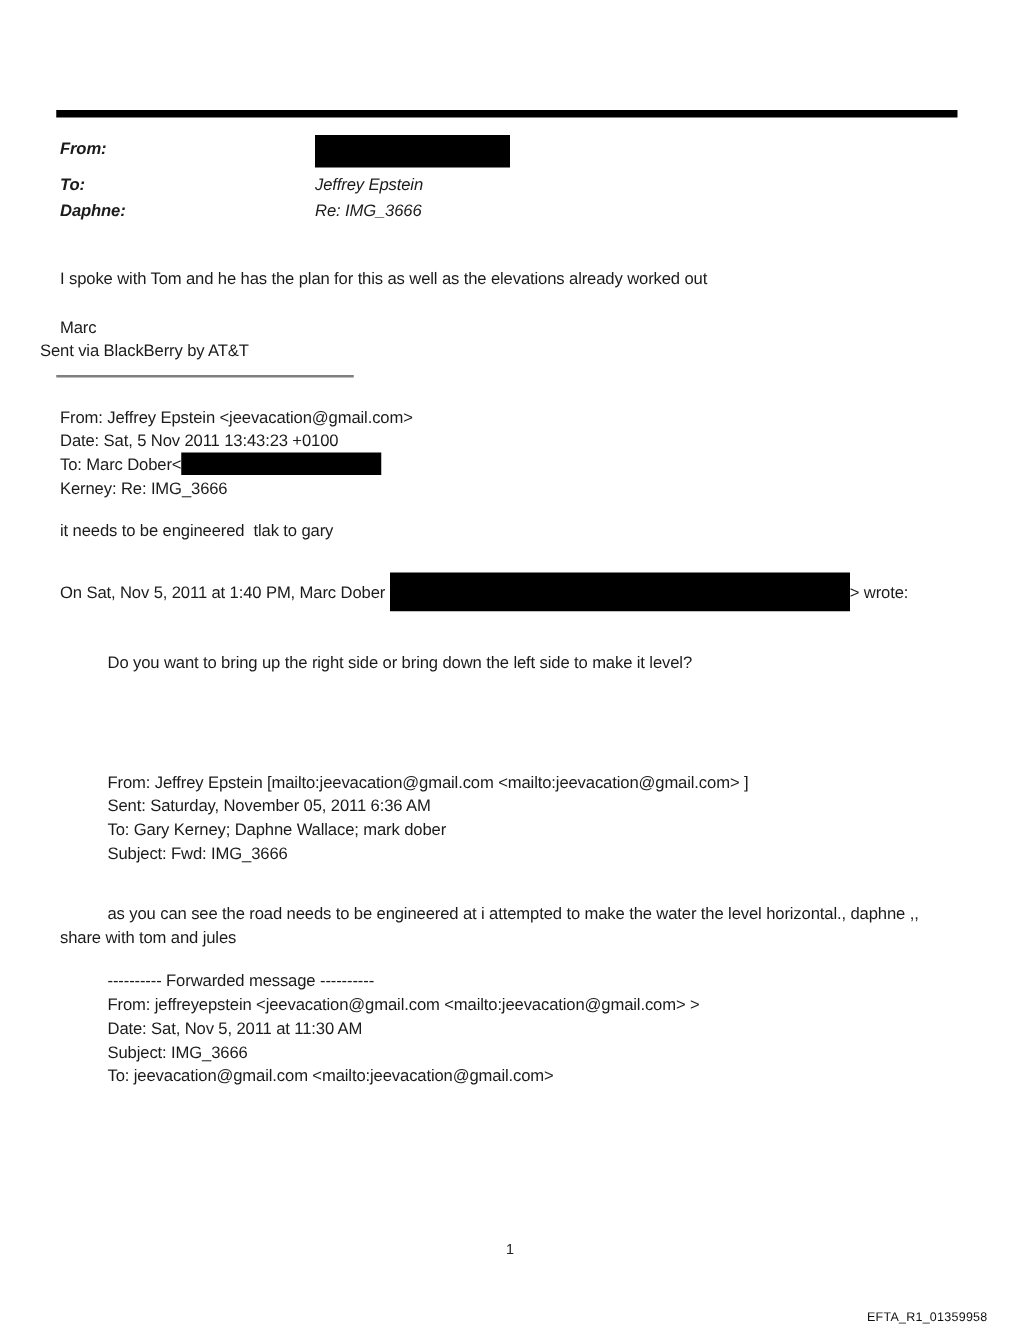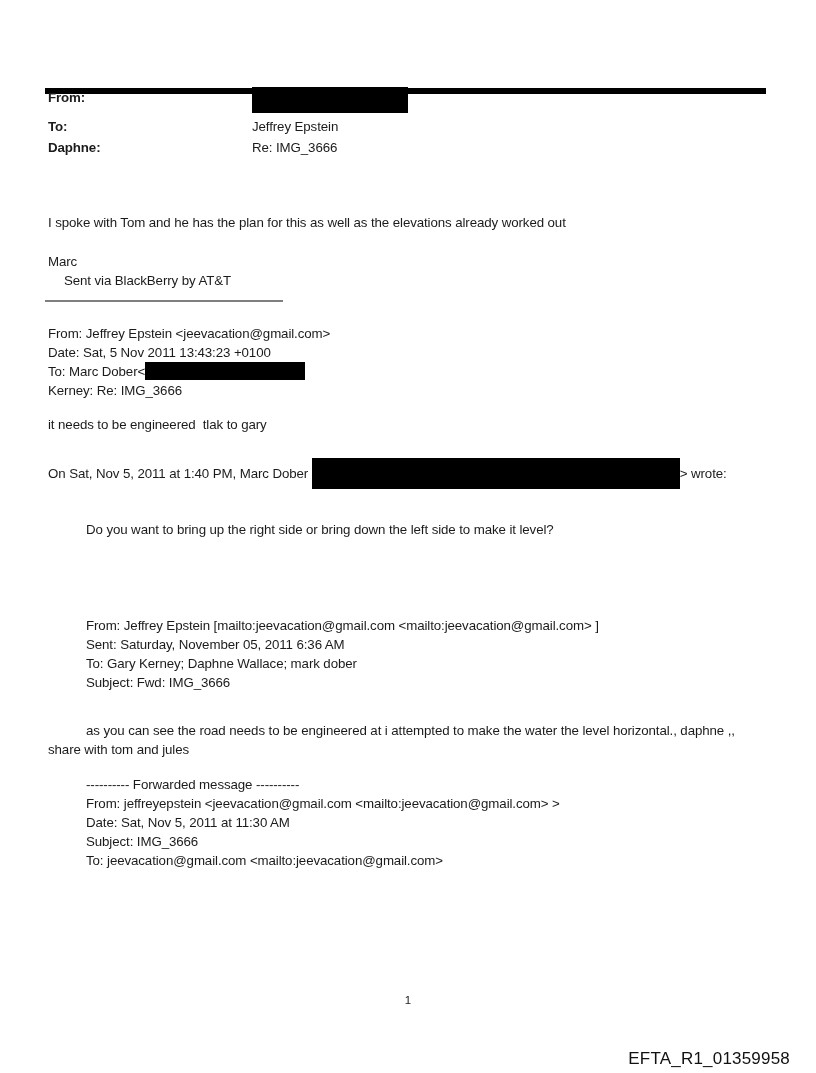--- a/index.html
+++ b/index.html
@@ -15,21 +15,21 @@
     letter-spacing: -0.1px;
     color: #1b1b1b;
   }
   .abs { position: absolute; }
   .t { white-space: pre-wrap; line-height: 19px; }
   .top-rule {
     left: 45px; top: 88px; width: 721px; height: 6px;
     background: #000000;
   }
   
-  .hdr { left: 48px; top: 87px; width: 700px; }
+  .hdr { left: 48px; top: 108px; width: 700px; font-style: italic; }
   .hrow { display: flex; align-items: flex-start; min-height: 21px; }
   .hrow.first { height: 29px; }
   .hlabel { font-weight: bold; width: 204px; flex: 0 0 204px; line-height: 21px; }
   .hval { line-height: 21px; white-space: pre-wrap; }
   .redact { background: #000000; display: inline-block; }
   .redact.hdr-box { width: 156px; height: 26px; margin-top: 0px; }
   .redact.mid-box { width: 160px; height: 18px; vertical-align: -4px; }
   .redact.big-box { width: 368px; height: 31px; flex: 0 0 auto; }
   .divider {
     left: 45px; top: 300px; width: 238px; height: 2px;
@@ -38,21 +38,21 @@
   .attrib-row {
     left: 48px; top: 458px; height: 31px;
     display: flex; align-items: center; white-space: pre;
   }
   .pagenum {
     left: 0; top: 994px; width: 816px;
     text-align: center; font-size: 11.5px; color: #222;
   }
   .bates {
     right: 26px; top: 1049px;
-    font-size: 17px; letter-spacing: 0.2px; color: #111;
+    font-size: 10px; letter-spacing: 0.2px; color: #111;
   }
 </style>
 </head>
 <body>
 
 <div class="page">
 
   <div class="abs top-rule"></div>
 
   <div class="abs hdr">
@@ -65,21 +65,21 @@
       <span class="hval">Jeffrey Epstein</span>
     </div>
     <div class="hrow">
       <span class="hlabel">Daphne:</span>
       <span class="hval">Re: IMG_3666</span>
     </div>
   </div>
 
   <div class="abs t" style="left:48px; top:213px; width:722px;">I spoke with Tom and he has the plan for this as well as the elevations already worked out</div>
   <div class="abs t" style="left:48px; top:252px;">Marc</div>
-  <div class="abs t" style="left:64px; top:271px;">Sent via BlackBerry by AT&amp;T</div>
+  <div class="abs t" style="left:32px; top:271px;">Sent via BlackBerry by AT&amp;T</div>
 
   <div class="abs divider"></div>
 
   <div class="abs" style="left:48px; top:324px;">
     <div class="t">From: Jeffrey Epstein &lt;jeevacation@gmail.com&gt;</div>
     <div class="t">Date: Sat, 5 Nov 2011 13:43:23 +0100</div>
     <div class="t"><span>To: Marc Dober&lt;</span><span class="redact mid-box"></span></div>
     <div class="t">Kerney: Re: IMG_3666</div>
   </div>
   <div class="abs t" style="left:48px; top:415px;">it needs to be engineered  tlak to gary</div>

